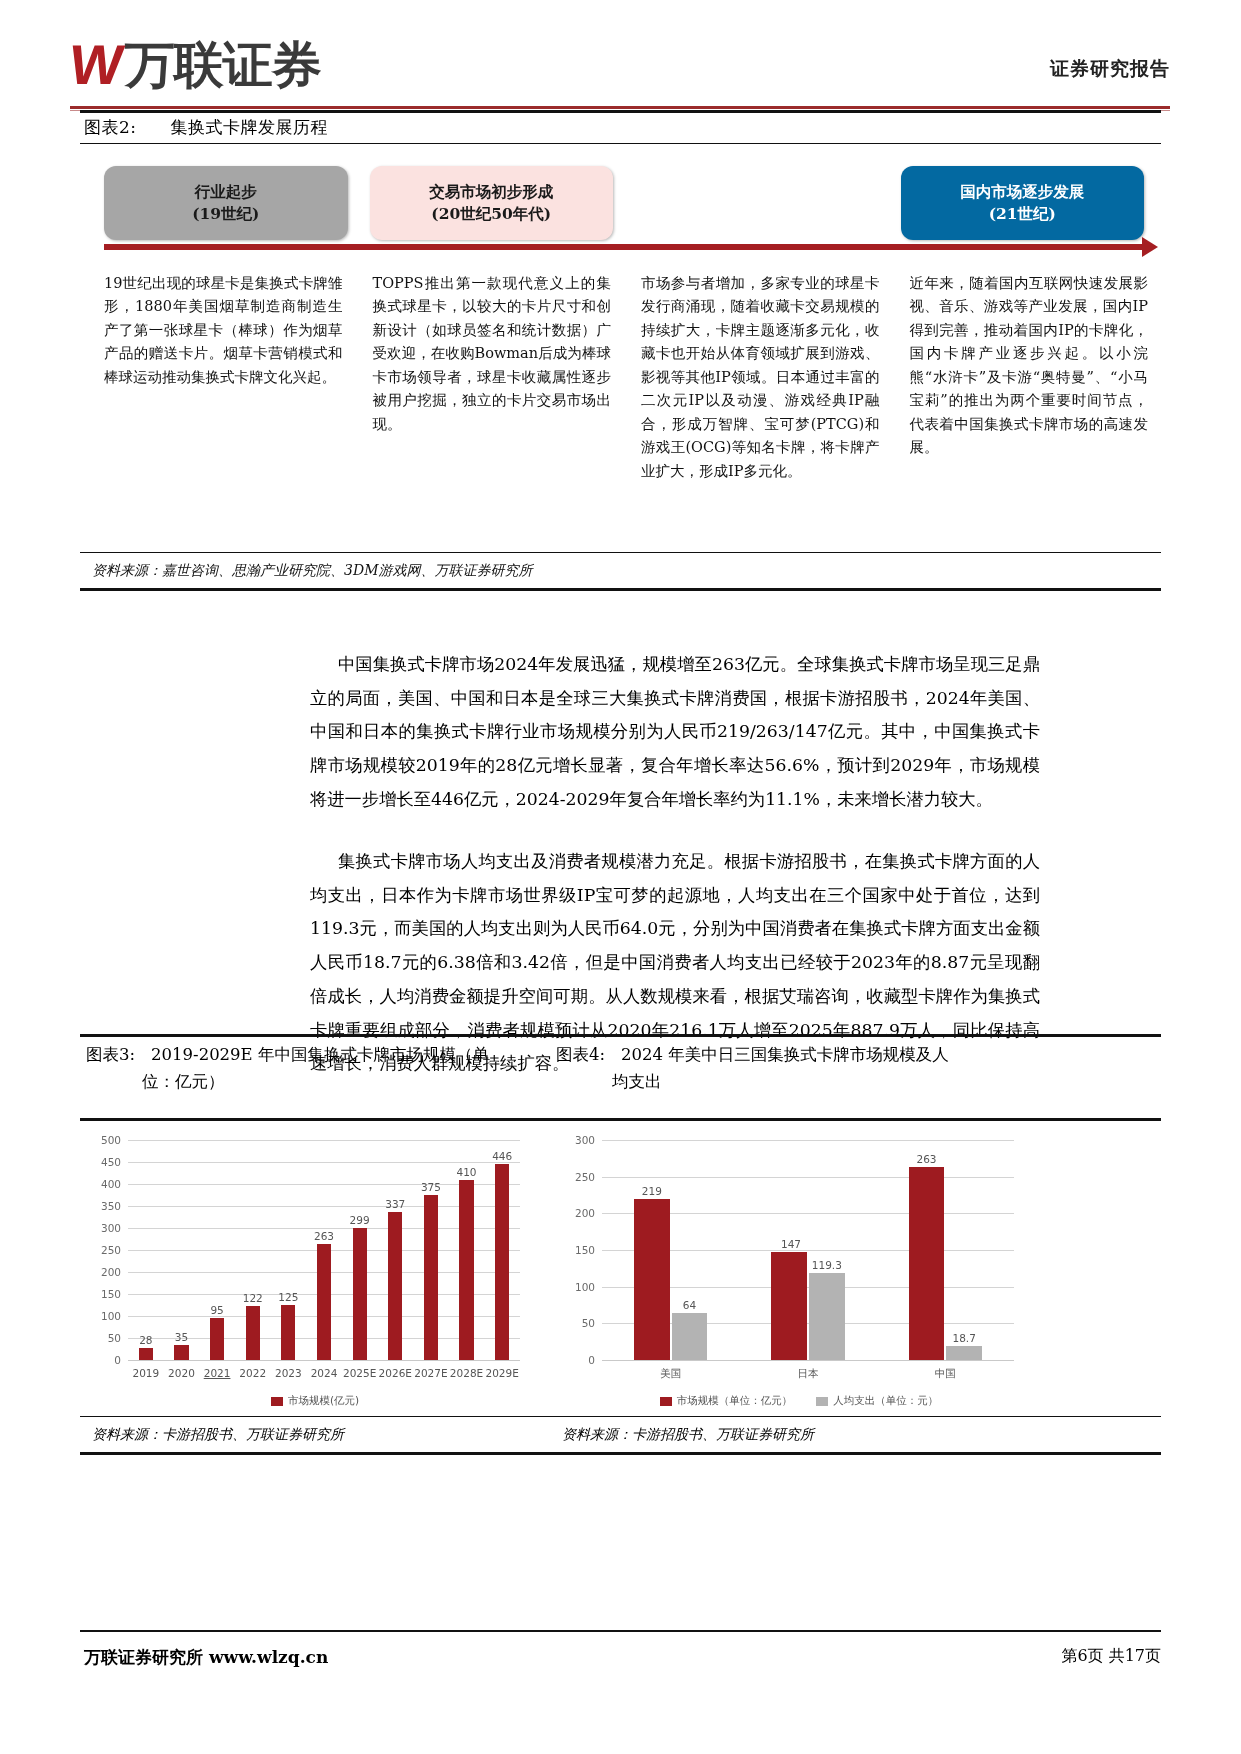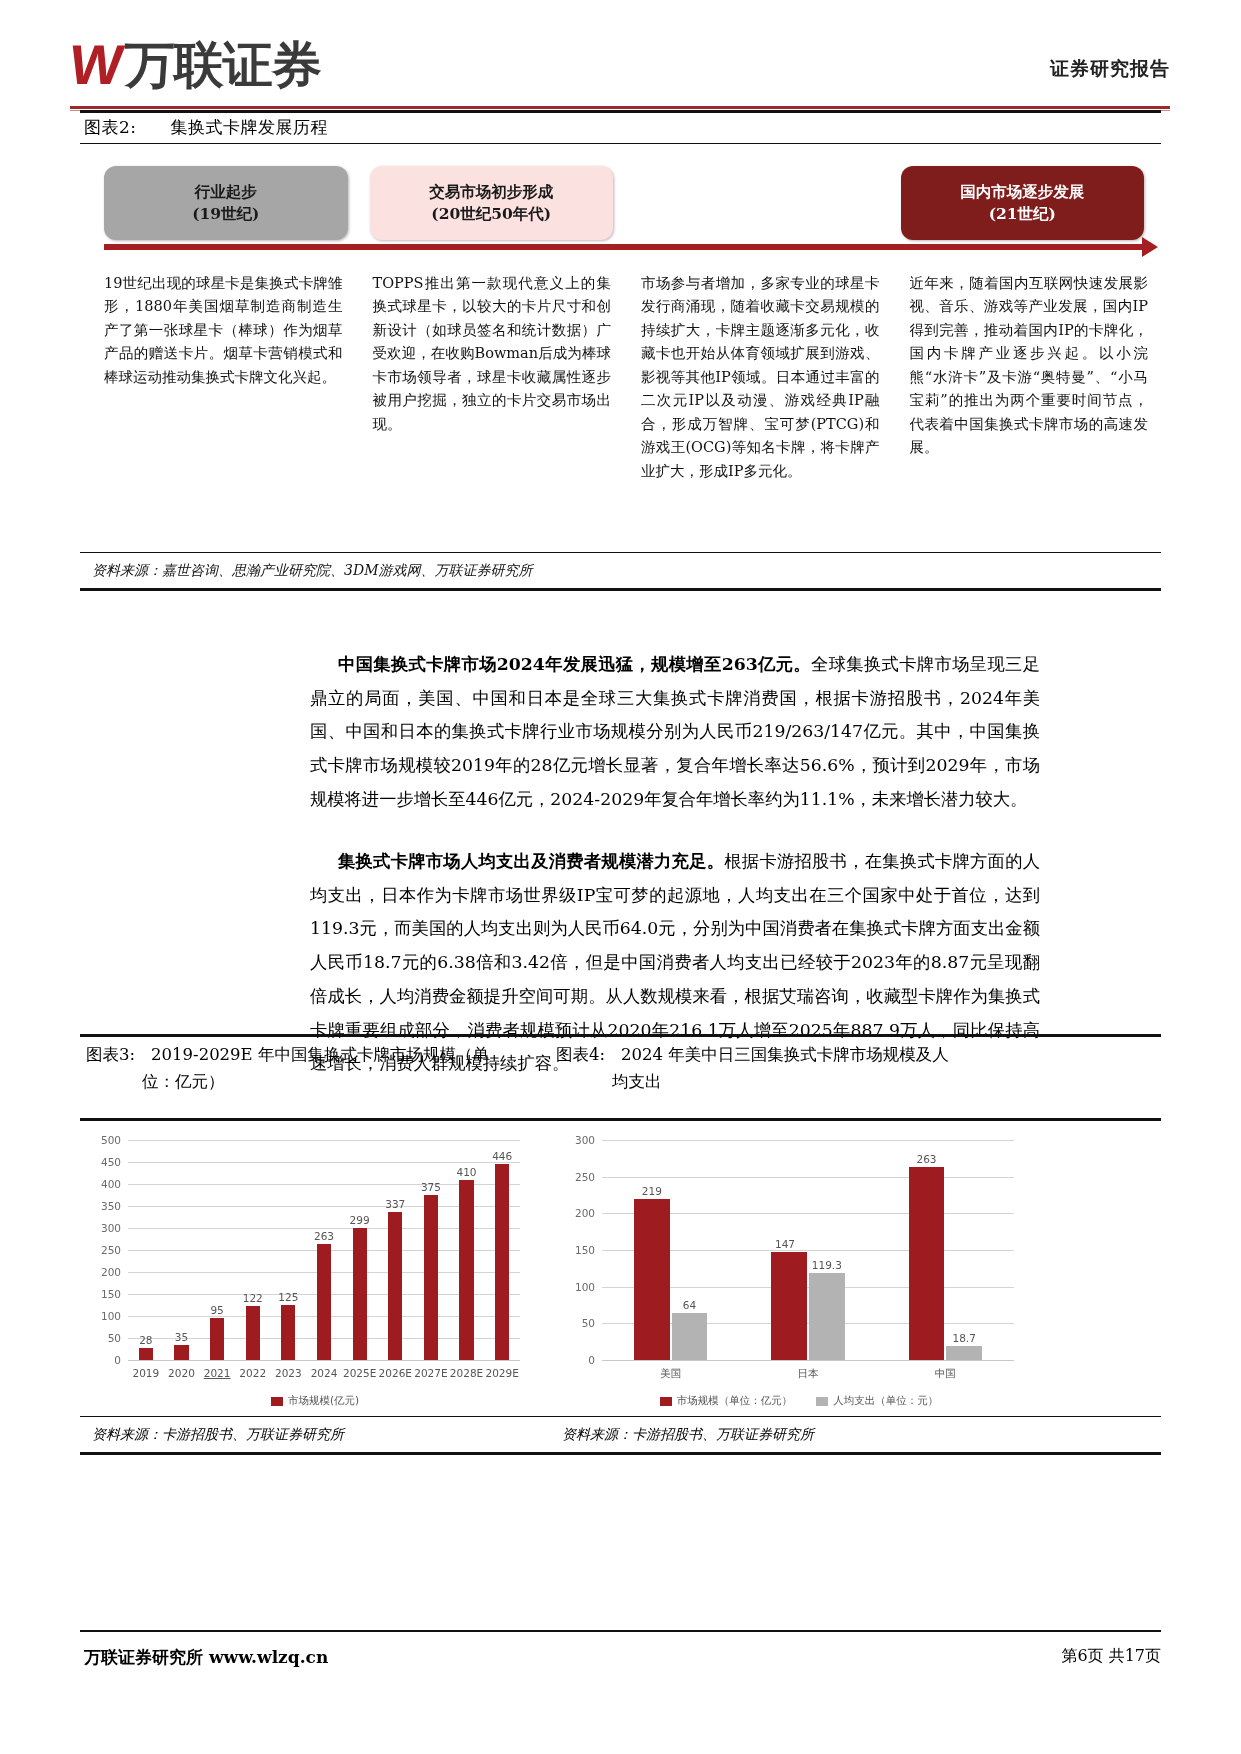--- a/index.html
+++ b/index.html
@@ -52,21 +52,21 @@
   .ex2-botrule{left:80px;top:552px;width:1081px;}
   .ex2-src{position:absolute;left:92px;top:562px;font-size:14px;font-style:italic;
            font-family:"DejaVu Serif",serif;color:#111;}
   .ex2-botrule2{left:80px;top:588px;width:1081px;}
 
   
   .sec-head{position:absolute;left:310px;top:610px;font-size:21px;font-weight:bold;
             font-family:"DejaVu Serif",serif;letter-spacing:.5px;}
   .para{position:absolute;left:310px;width:730px;font-size:17.3px;line-height:1.95;
         font-family:"DejaVu Serif",serif;text-align:justify;text-justify:inter-ideograph;color:#000;}
-  .para b{font-weight:bold;padding-left:28px;}
+  .para b{font-weight:normal;padding-left:28px;}
   .p1{top:648px;}
   .p2{top:845px;}
 
   
   .ex34-top{left:80px;top:1034px;width:1081px;}
   .ex34-rule{left:80px;top:1118px;width:1081px;}
   .ex3-cap{position:absolute;left:86px;top:1042px;width:460px;font-size:16.5px;
            font-family:"DejaVu Serif",serif;line-height:1.62;}
   .ex4-cap{position:absolute;left:556px;top:1042px;width:470px;font-size:16.5px;
            font-family:"DejaVu Serif",serif;line-height:1.62;}
@@ -129,21 +129,21 @@
 
   <div class="timeline" id="timeline">
       <div class="tl-box" style="left: 0px; width: 243.5px; background: rgb(166, 166, 166); color: rgb(26, 26, 26);">
         <span>行业起步</span>
         <span>(19世纪)</span>
       </div>
       <div class="tl-box" style="left: 265.5px; width: 243.5px; background: rgb(251, 226, 224); color: rgb(26, 26, 26);">
         <span>交易市场初步形成</span>
         <span>(20世纪50年代)</span>
       </div>
-      <div class="tl-box" style="left: 796.5px; width: 243.5px; background: #7f1d1d; color: rgb(255, 255, 255);">
+      <div class="tl-box" style="left: 796.5px; width: 243.5px; background: #0369a1; color: rgb(255, 255, 255);">
         <span>国内市场逐步发展</span>
         <span>(21世纪)</span>
       </div>
     </div>
   <div class="tl-arrow"></div>
 
   <div class="ex2-cols" id="ex2cols">
       <div class="ex2-col" style="left: 0px; width: 238.5px;">19世纪出现的球星卡是集换式卡牌雏形，1880年美国烟草制造商制造生产了第一张球星卡（棒球）作为烟草产品的赠送卡片。烟草卡营销模式和棒球运动推动集换式卡牌文化兴起。</div>
       <div class="ex2-col" style="left: 268.5px; width: 238.5px;">TOPPS推出第一款现代意义上的集换式球星卡，以较大的卡片尺寸和创新设计（如球员签名和统计数据）广受欢迎，在收购Bowman后成为棒球卡市场领导者，球星卡收藏属性逐步被用户挖掘，独立的卡片交易市场出现。</div>
       <div class="ex2-col" style="left: 805.5px; width: 238.5px;">近年来，随着国内互联网快速发展影视、音乐、游戏等产业发展，国内IP得到完善，推动着国内IP的卡牌化，国内卡牌产业逐步兴起。以小浣熊“水浒卡”及卡游“奥特曼”、“小马宝莉”的推出为两个重要时间节点，代表着中国集换式卡牌市场的高速发展。</div>
@@ -259,21 +259,21 @@
         <div class="gridline" style="top: 36.6667px;"></div>
         <div class="ytick" style="top: 36.6667px;">250</div>
         <div class="gridline" style="top: 0px;"></div>
         <div class="ytick" style="top: 0px;">300</div>
         <div class="bar" style="left: 31.96px; width: 35.7067px; height: 160.6px; background: rgb(158, 27, 32);"></div>
         <div class="blabel" style="left: 49.8133px; top: 45.4px;">219</div>
         <div class="bar grey" style="left: 69.6667px; width: 35.7067px; height: 46.9333px; background: rgb(179, 179, 179);"></div>
         <div class="blabel" style="left: 87.52px; top: 159.067px;">64</div>
         <div class="xlabel" style="left: 68.6667px;">美国</div>
         <div class="bar" style="left: 169.293px; width: 35.7067px; height: 107.8px; background: rgb(158, 27, 32);"></div>
-        <div class="blabel" style="left: 183px; top: 98.2px;">147</div>
+        <div class="blabel" style="left: 189px; top: 98.2px;">147</div>
         <div class="bar grey" style="left: 207px; width: 35.7067px; height: 87.4867px; background: rgb(179, 179, 179);"></div>
         <div class="blabel" style="left: 224.853px; top: 118.513px;">119.3</div>
         <div class="xlabel" style="left: 206px;">日本</div>
         <div class="bar" style="left: 306.627px; width: 35.7067px; height: 192.867px; background: rgb(158, 27, 32);"></div>
         <div class="blabel" style="left: 324.48px; top: 13.1333px;">263</div>
         <div class="bar grey" style="left: 344.333px; width: 35.7067px; height: 13.7133px; background: rgb(179, 179, 179);"></div>
         <div class="blabel" style="left: 362.187px; top: 192.287px;">18.7</div>
         <div class="xlabel" style="left: 343.333px;">中国</div>
         <div class="axisline" style="top: 220px;"></div>
       </div>

